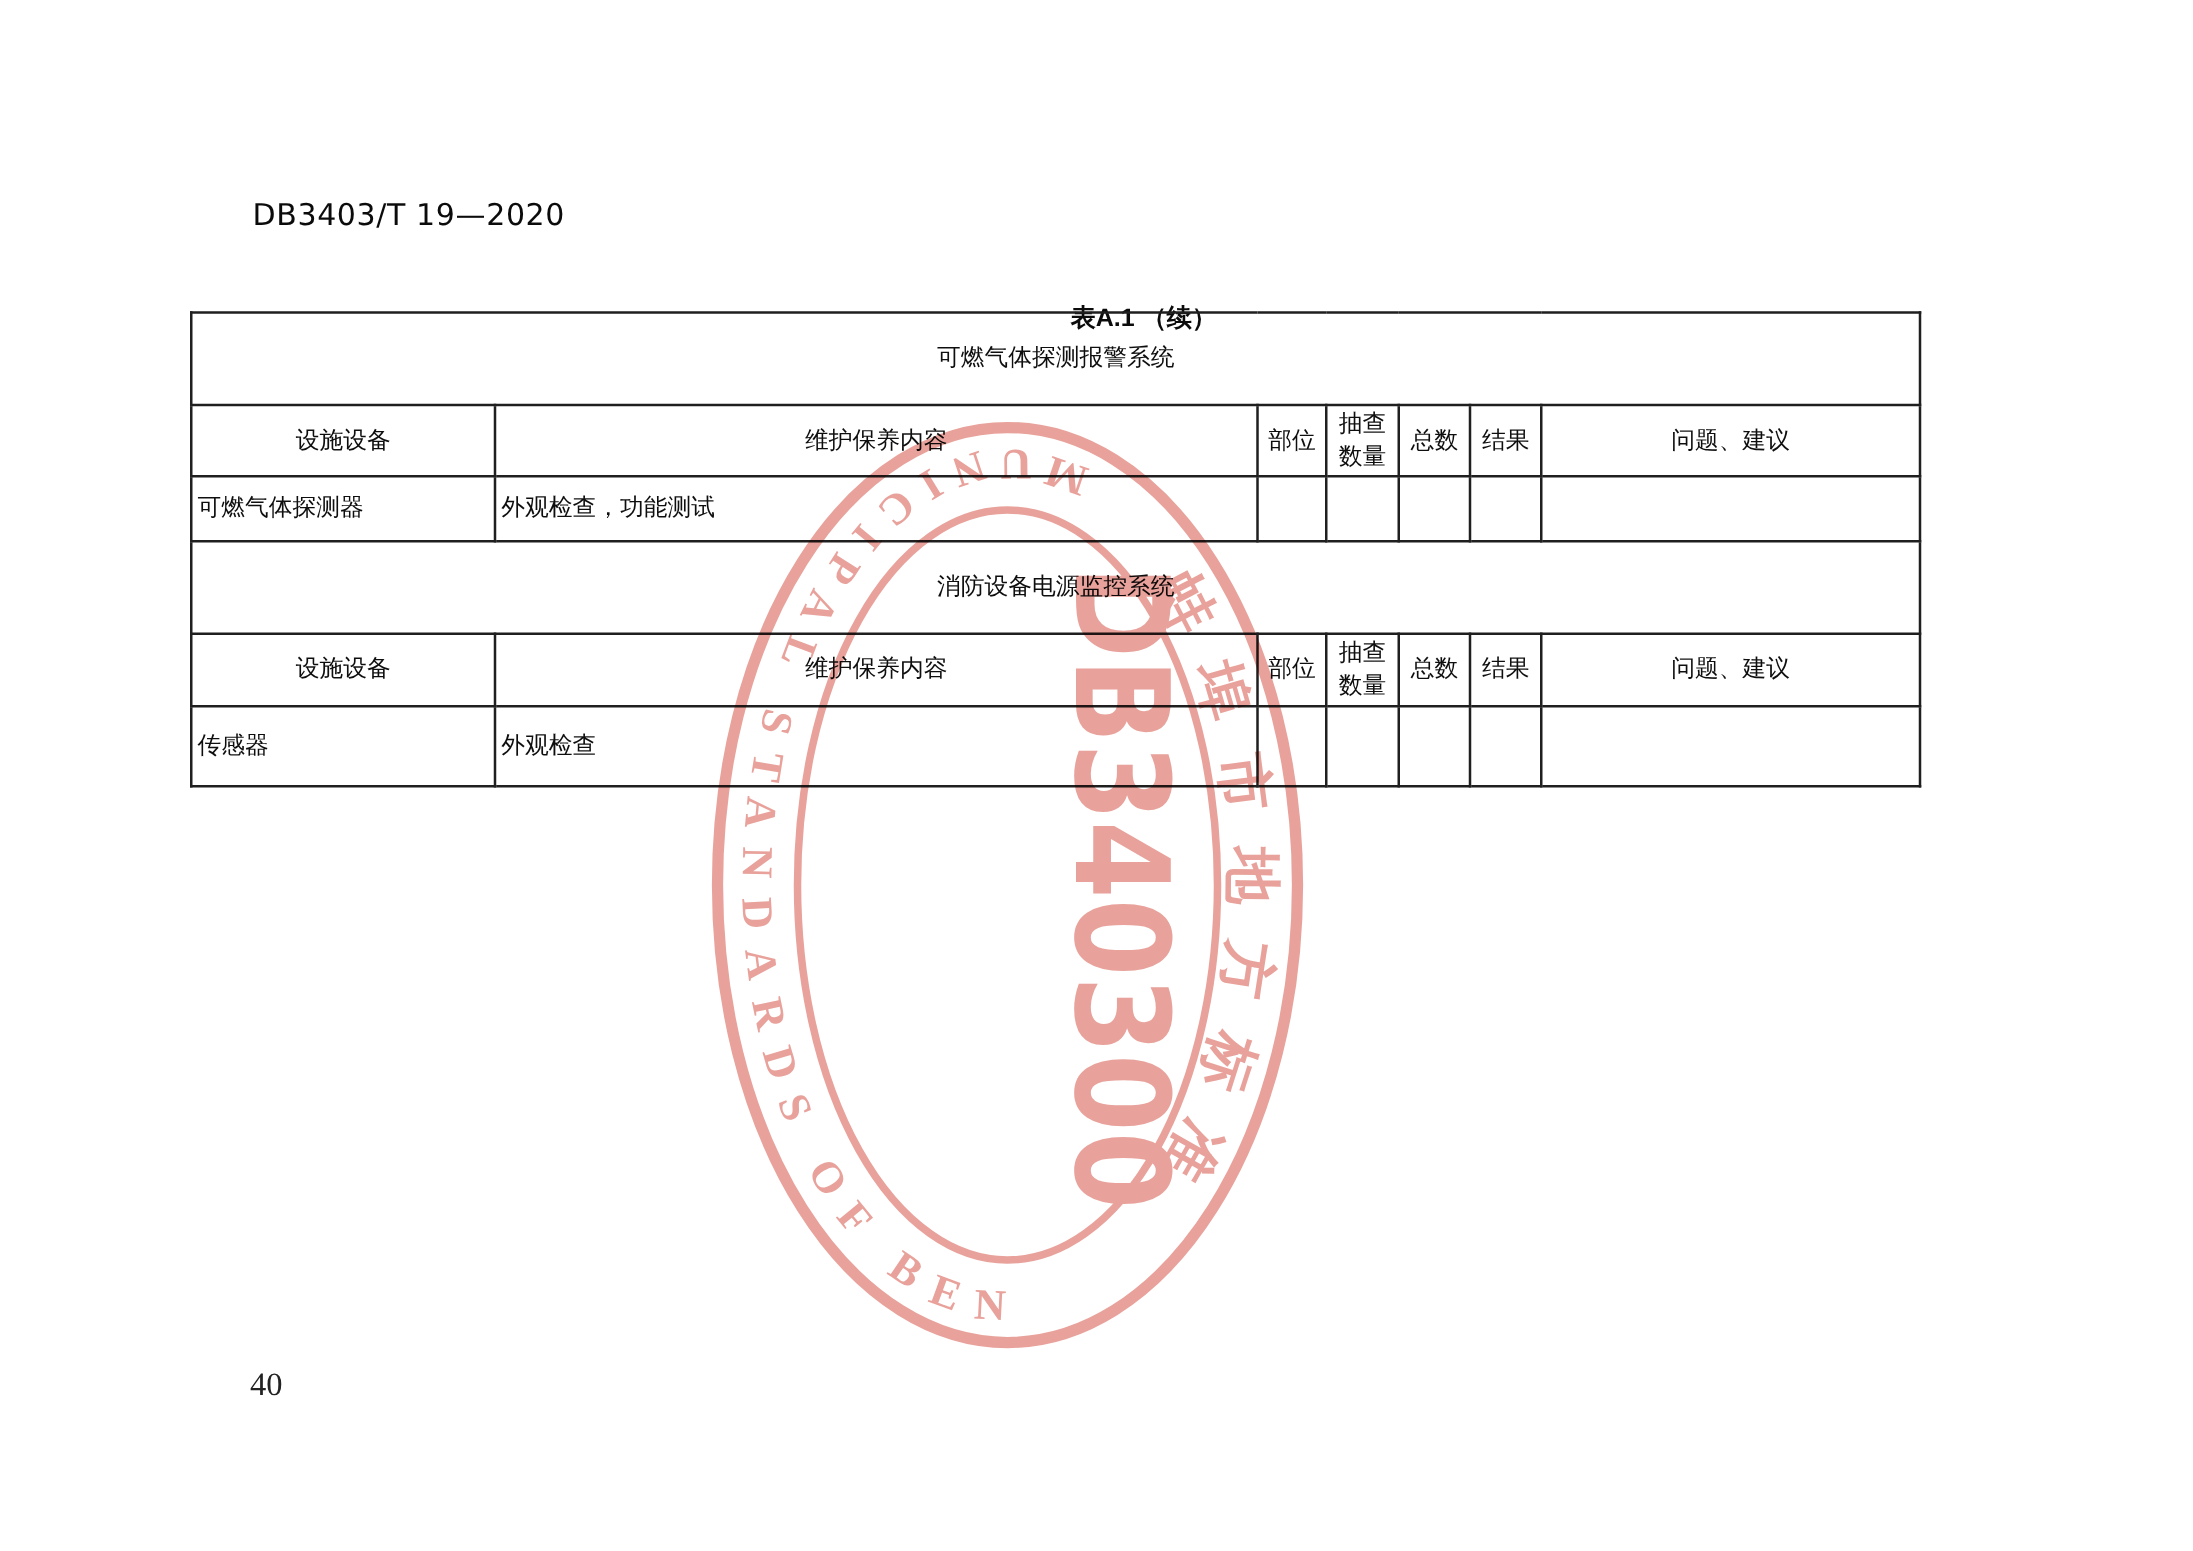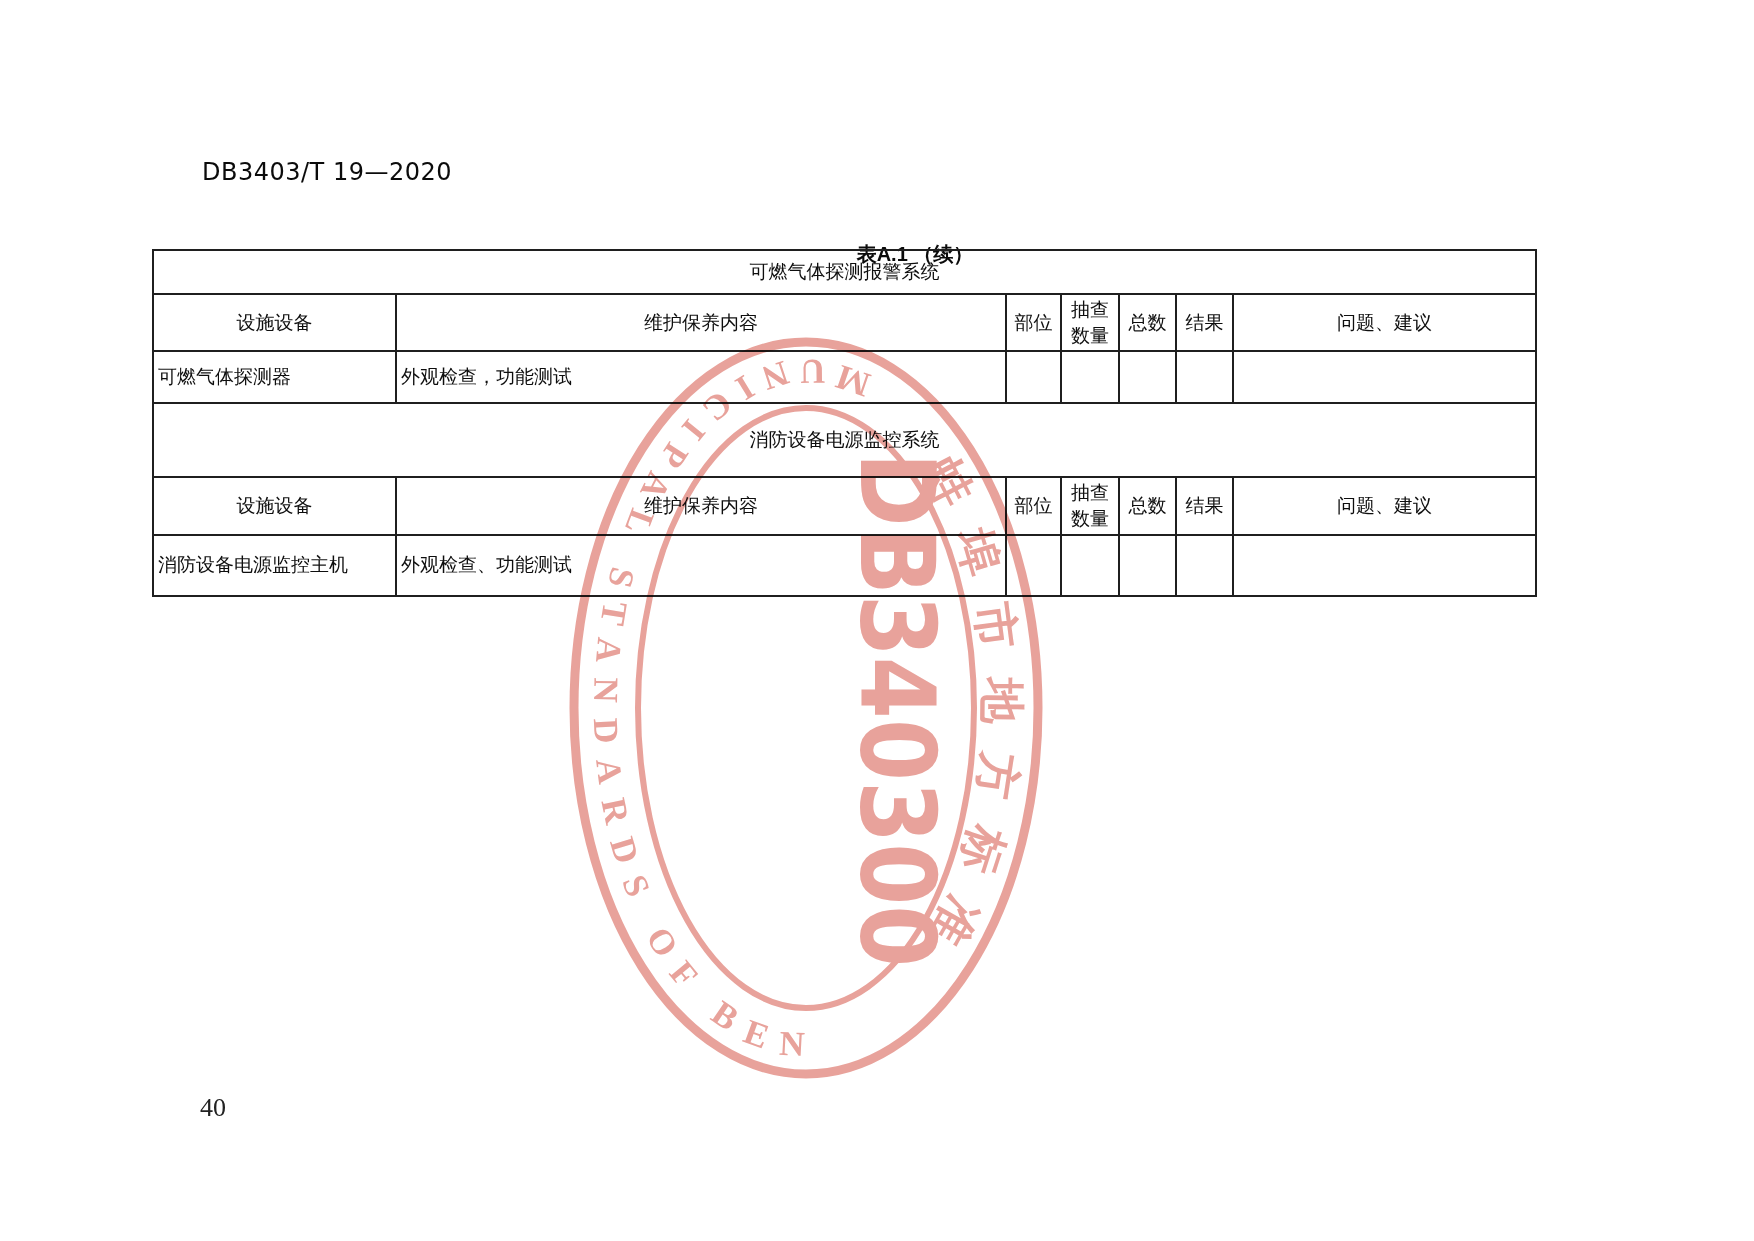--- a/index.html
+++ b/index.html
@@ -68,21 +68,21 @@
     <col style="width:243px">
       <col style="width:610px">
       <col style="width:55px">
     <col style="width:58px">
       <col style="width:57px">
       <col style="width:57px">
       <col style="width:303px">
   </colgroup>
 
   <tbody>
-      <tr class="section-row" style="height:44px">
+      <tr class="section-row" style="height:74px">
     <td colspan="7">可燃气体探测报警系统</td>
   </tr>
   <tr class="head-row" style="height:54px">
     <th>设施设备</th>
     <th>维护保养内容</th>
     <th>部位</th>
     <th>抽查数量</th>
     <th>总数</th>
     <th>结果</th>
     <th>问题、建议</th>
@@ -102,23 +102,23 @@
   </tr>
   <tr class="head-row" style="height:55px">
     <th>设施设备</th>
     <th>维护保养内容</th>
     <th>部位</th>
     <th>抽查数量</th>
     <th>总数</th>
     <th>结果</th>
     <th>问题、建议</th>
   </tr>
-  <tr class="data-row" style="height:61px">
-    <td>消防设备电源监控主机</td>
-    <td>外观检查、功能测试</td>
+  <tr class="data-row" style="height:64px">
+    <td>传感器</td>
+    <td>外观检查</td>
     <td class="c"></td>
     <td class="c"></td>
     <td class="c"></td>
     <td class="c"></td>
     <td class="c"></td>
   </tr>
 </tbody>
   </table>
 
 <svg class="stamp" viewBox="0 0 1754 1241" xmlns="http://www.w3.org/2000/svg" aria-hidden="true">

